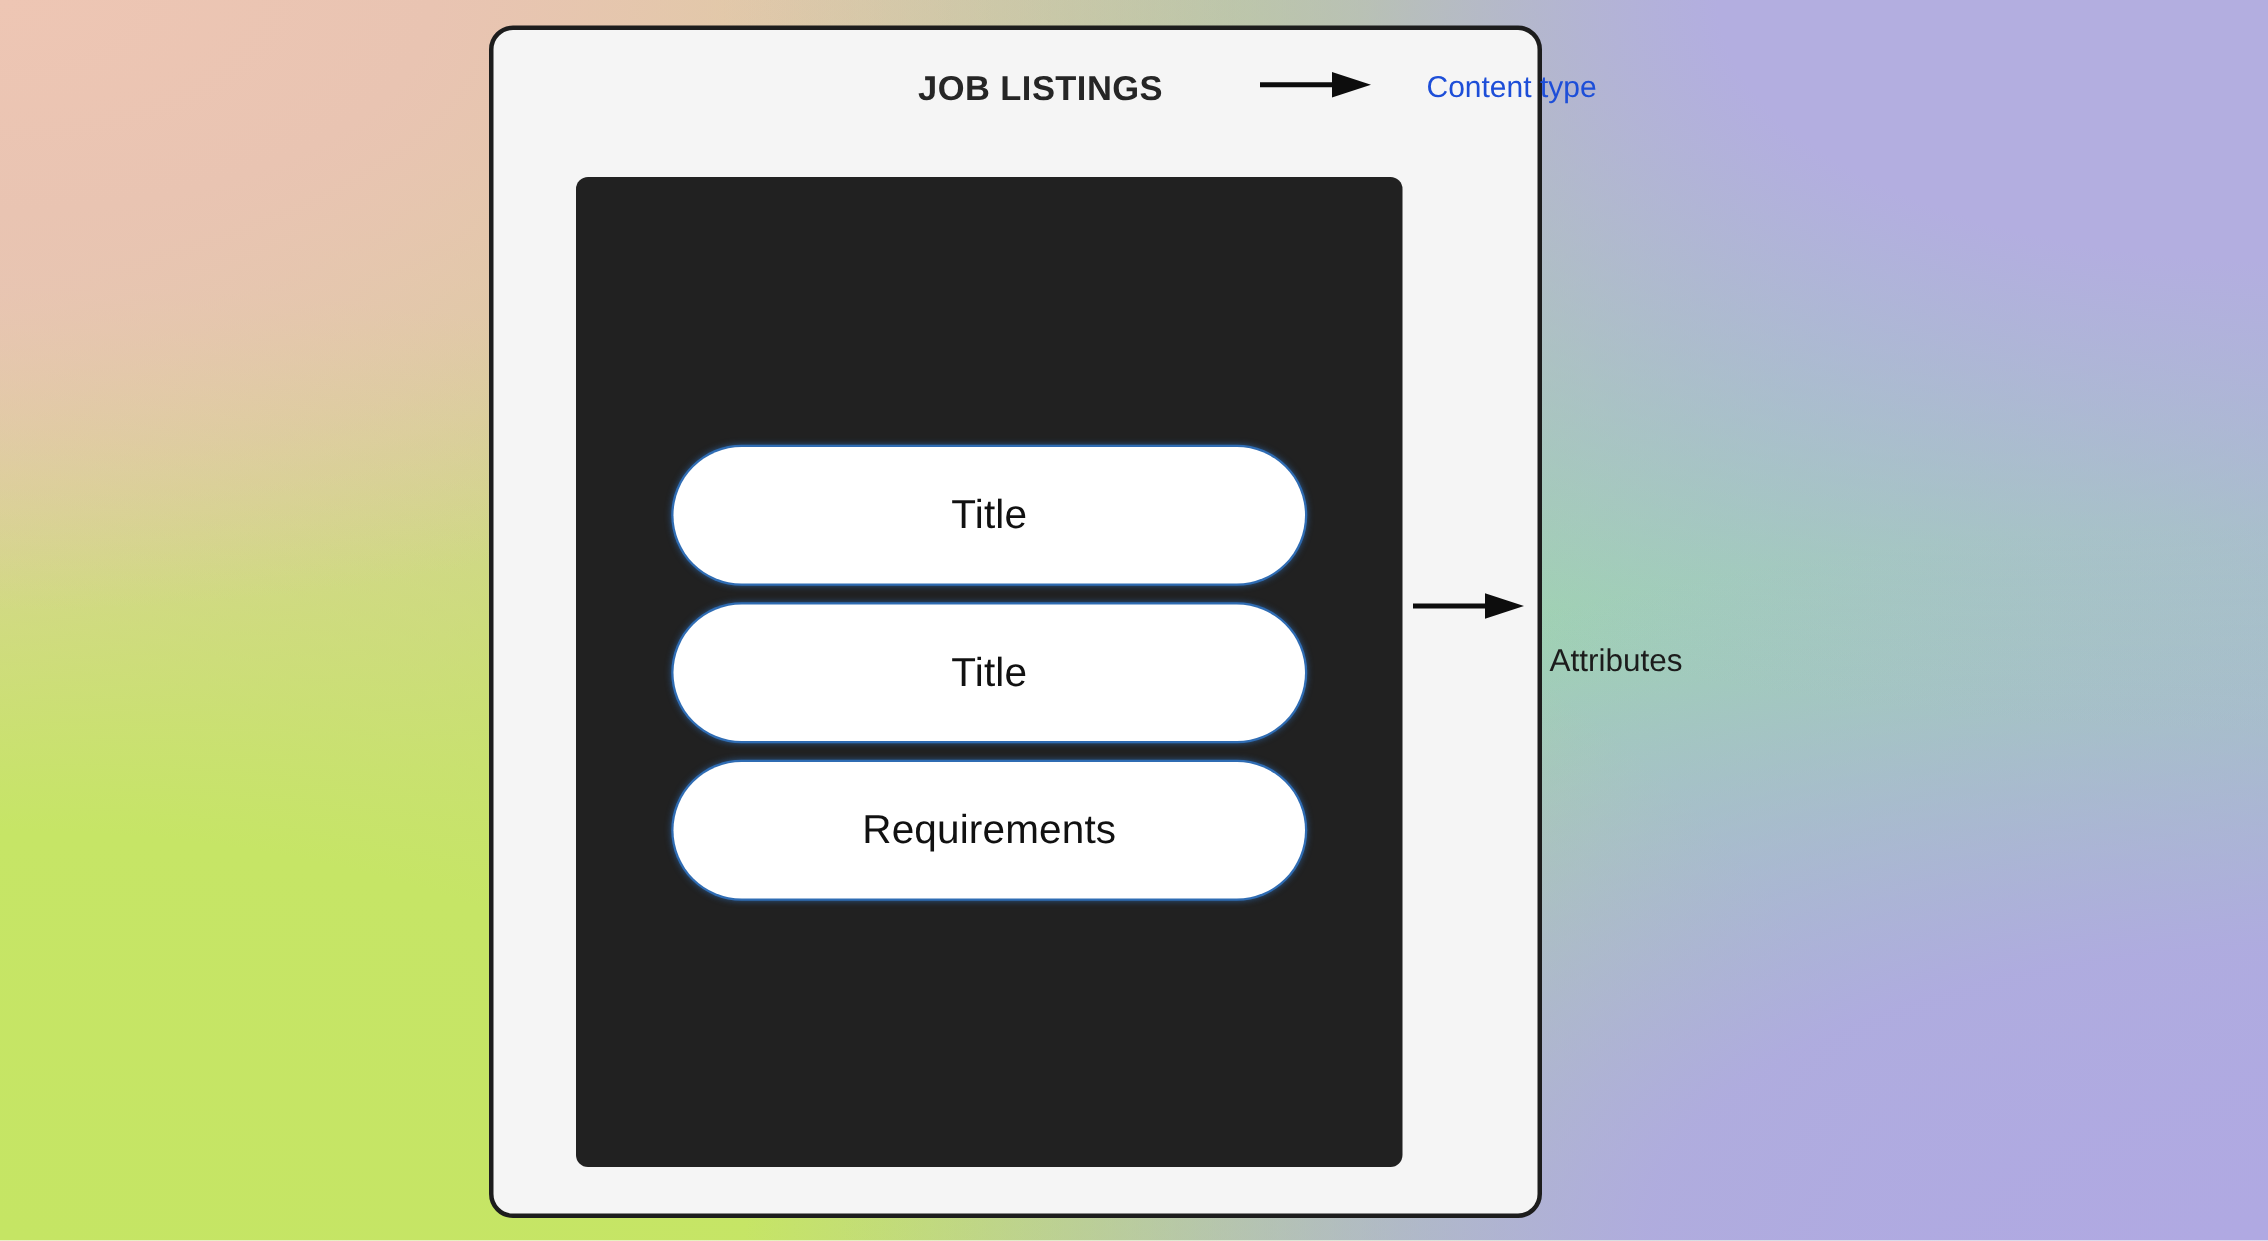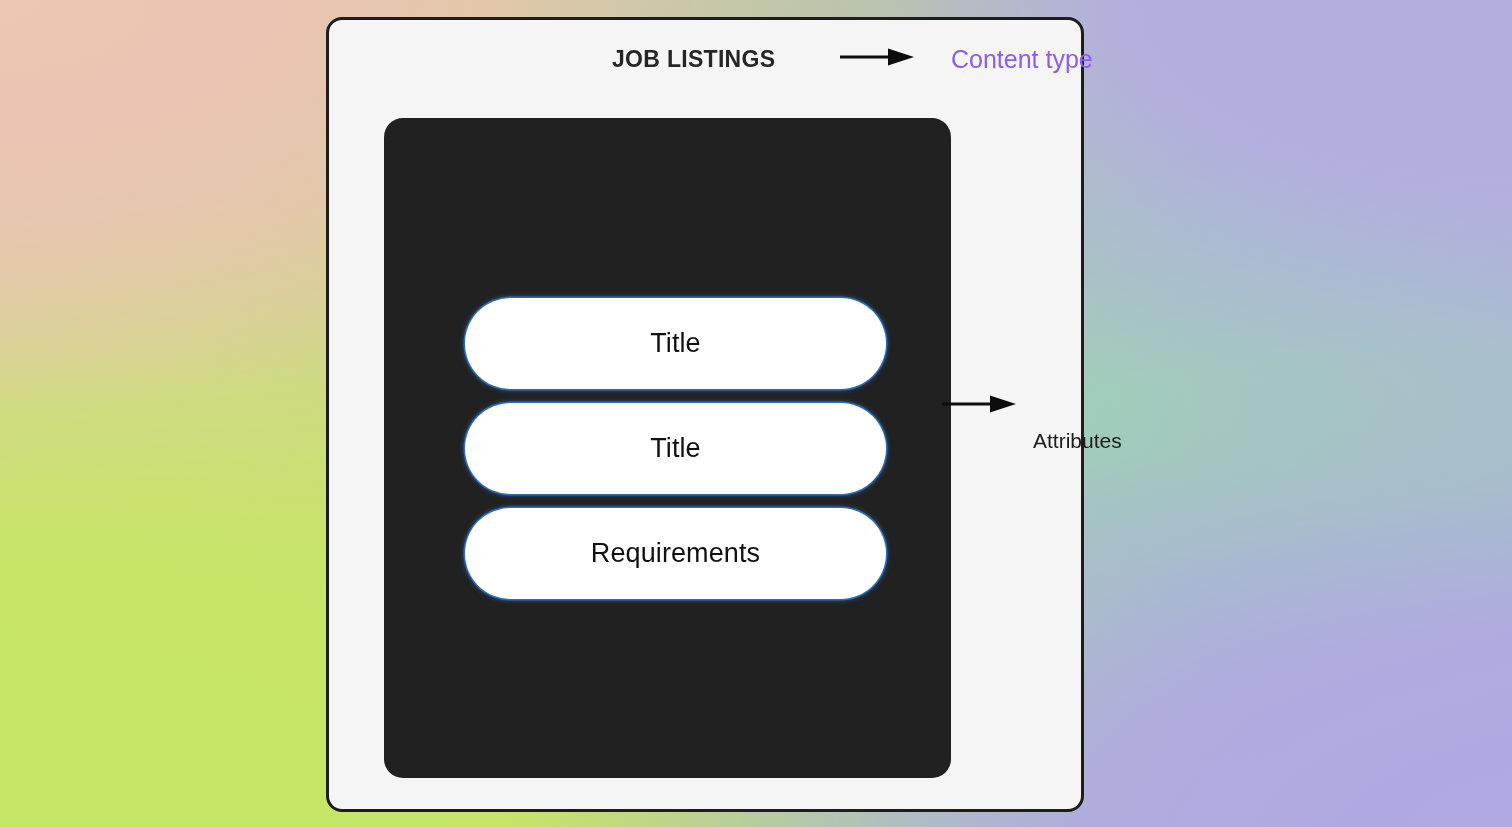--- a/index.html
+++ b/index.html
@@ -30,21 +30,21 @@
       radial-gradient(120% 110% at 0% 100%,  #c5e564 0%,  #c6e566 30%, rgba(198,229,102,0) 70%),
       radial-gradient(70% 70% at 78% 58%,    #9ed2b4 0%,  rgba(158,210,180,0.75) 34%, rgba(158,210,180,0) 72%),
       linear-gradient(115deg, #e7c6b5 0%, #d6d09a 26%, #c3e367 48%, #9ed3b6 70%, #b1abe2 100%);
   }
 
   
   .card {
     position: absolute;
     left: 326px;
     top: 17px;
-    width: 758px;
+    width: 702px;
     height: 795px;
     box-sizing: border-box;
     background: #f5f5f5;
     border: 3px solid #1d1d1d;
     border-radius: 16px;
   }
 
   
   .header-row {
     position: absolute;
@@ -73,41 +73,40 @@
     left: 510px;
     top: 50%;
     transform: translateY(-50%);
   }
 
   .content-type-label {
     position: absolute;
     left: 622px;
     top: 50%;
     transform: translateY(-50%);
-    font-size: 25px;
+    font-size: 20px;
     font-weight: normal;
-    color: #8b5cf6;
+    color: #1d4ed8;
     white-space: nowrap;
   }
 
   
   .dark-panel {
     position: absolute;
     left: 55px;
     top: 98px;
     width: 551px;
     height: 660px;
     background: #212121;
-    border-radius: 19px;
+    border-radius: 8px;
     display: flex;
     flex-direction: column;
     justify-content: center;
     align-items: center;
     gap: 14px;
-    padding-left: 16px;
   }
 
   
   .pill {
     width: 421px;
     height: 91px;
     background: #ffffff;
     border-radius: 46px;
     display: flex;
     align-items: center;

